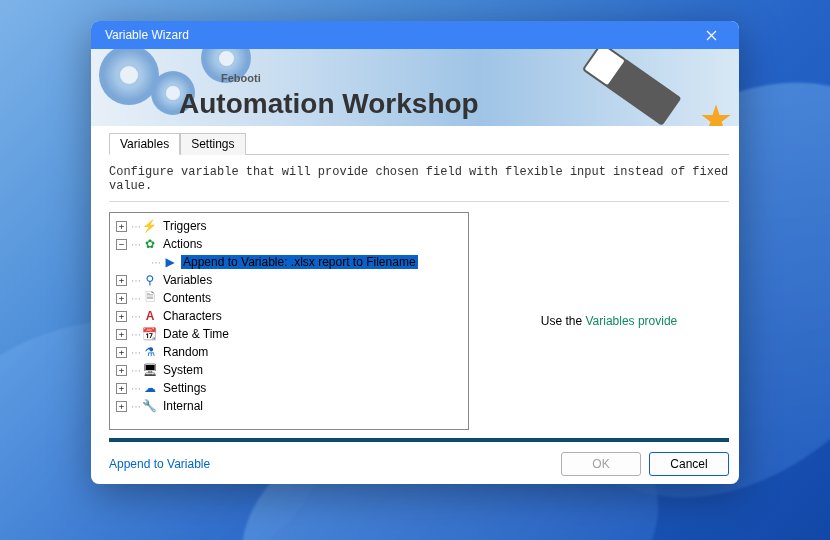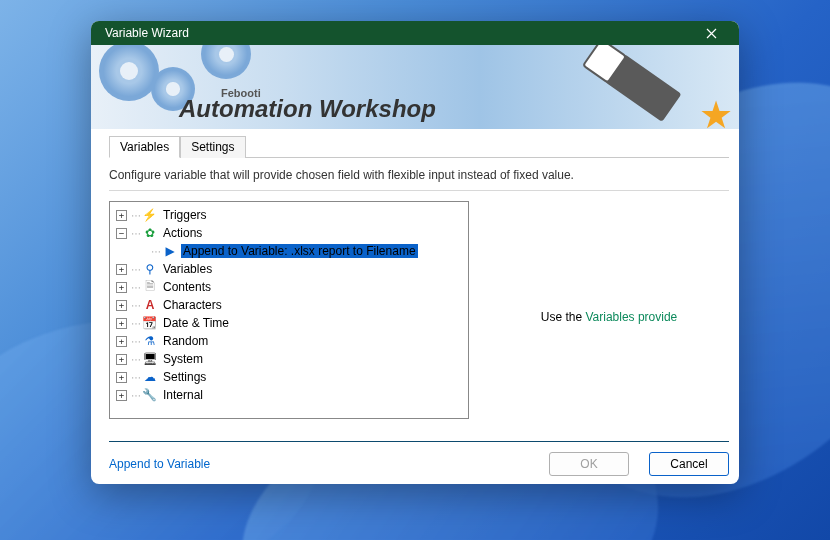--- a/index.html
+++ b/index.html
@@ -25,23 +25,23 @@
   width: 648px;
   height: 463px;
   background: #fff;
   border-radius: 8px;
   box-shadow: 0 10px 40px rgba(0,0,0,0.35);
   overflow: hidden;
   display: flex;
   flex-direction: column;
 }
 .titlebar {
-  background: #14532d;
+  background: #3b82f6;
   color: #fff;
-  height: 24px;
+  height: 30px;
   display: flex;
   align-items: center;
   padding: 0 10px 0 14px;
   font-size: 12px;
 }
 .titlebar-title { flex: 1; }
 .close-btn {
   width: 36px;
   height: 28px;
   display: flex;
@@ -81,21 +81,21 @@
 .pencil-body { position:absolute; width:70px; height:34px; background:#5a5a5a; left:40px; top:18px; border-radius:3px; }
 .pencil-eraser { position:absolute; width:32px; height:34px; background:#fff; border:2px solid #5a5a5a; left:12px; top:18px; border-radius:4px; }
 .star { position:absolute; color:#f5a623; font-size:38px; }
 .banner-text {
   position: absolute;
   left: 88px;
   bottom: 6px;
   color: #3a3a3a;
 }
 .banner-brand { font-size: 11px; font-weight: 600; color:#555; margin-left:42px; margin-bottom:-4px;}
-.banner-title { font-size: 24px; font-weight: 700; font-style: italic; color:#333; }
+.banner-title { font-size: 28px; font-weight: 700; color:#333;margin-top:8px; }
 .content {
   flex: 1;
   padding: 2px 10px 8px 18px;
   display: flex;
   flex-direction: column;
 }
 .tabs {
   display:flex;
   gap: 0;
   border-bottom: none;
@@ -106,21 +106,21 @@
   font-size: 12px;
   border: 1px solid #c8c8c8;
   border-bottom: none;
   background: #f5f5f5;
   cursor: pointer;
   position: relative;
   top: 1px;
 }
 .tab.active { background: #fff; border-bottom: 1px solid #fff; z-index:2; }
 .tab-body { border-top: 1px solid #c8c8c8; padding-top:10px; flex:1; display:flex; flex-direction:column; }
-.desc { color: #333; margin-bottom: 8px; }
+.desc { color: #333; margin-bottom: 8px; font-family: Liberation Mono, monospace; }
 .hr { border: none; border-top: 1px solid #d8d8d8; margin-bottom: 10px; }
 .main-row { display:flex; gap: 20px; flex:1; }
 .tree-pane {
   width: 360px;
   height: 218px;
   border: 1px solid #888;
   padding: 4px 2px;
   overflow: auto;
   background:#fff;
 }
@@ -150,26 +150,25 @@
   cursor:pointer;
   font-family: monospace;
 }
 .exp-spacer { width: 19px; display:inline-block; }
 .dots { color:#aaa; letter-spacing:-1px; margin-right:2px; font-size:10px; }
 .icon { width:16px; height:16px; margin-right:3px; display:inline-flex; align-items:center; justify-content:center; font-size:12px; }
 .tree-label { padding: 0 2px; }
 .tree-label.selected { background:#0a62c9; color:#000000; }
 .indent1 { padding-left: 20px; }
 .footer {
-  border-top: 1px solid #0c4a6e;
+  border-top: 4px solid #0c4a6e;
   margin-top: 8px;
   padding-top:10px;
   display:flex;
   align-items:center;
-  gap:12px;
 }
 .footer-link { color:#0066cc; text-decoration:none; font-size:12px; cursor:pointer; }
 .spacer { flex:1; }
 .btn {
   min-width: 80px;
   height: 24px;
   border: 1px solid #b0b0b0;
   background: #fdfdfd;
   border-radius: 3px;
   font-size: 12px;

